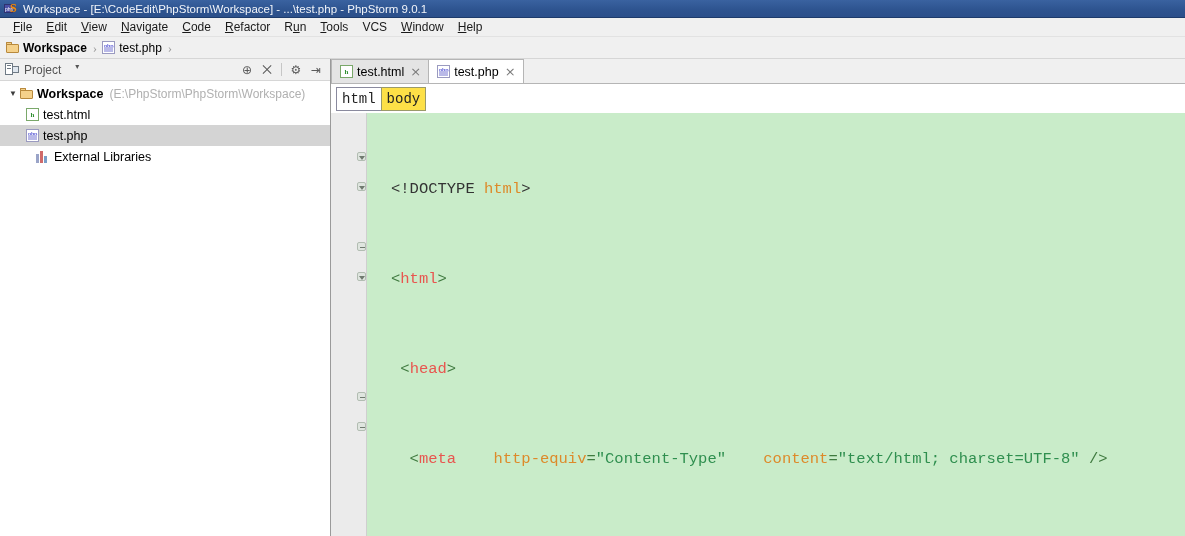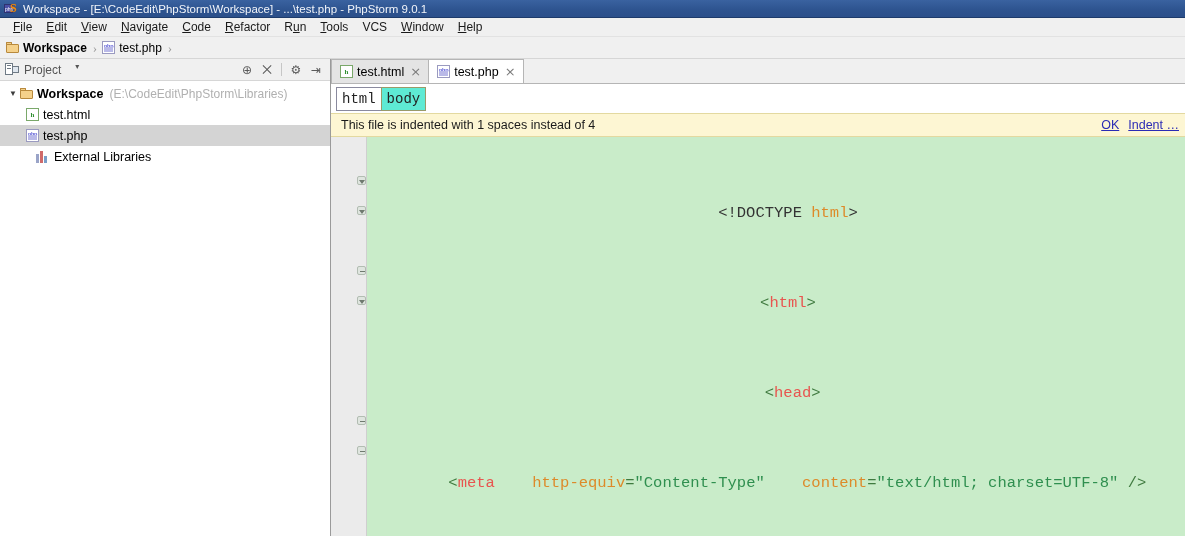--- a/index.html
+++ b/index.html
@@ -131,37 +131,37 @@
   .etab.active { background:#ffffff; }
   .etab .tname { font-size:12.5px; color:#000; margin-right:6px; }
   .etab .tclose { font-size:13px; color:#7a7a7a; line-height:10px;
     font-family:"DejaVu Sans", sans-serif; }
 
   .bcrow { height:29px; flex:0 0 29px; background:#ffffff;
     display:flex; align-items:center; padding-left:5px; }
   .bcbox { height:24px; min-width:36px; display:flex; align-items:center; justify-content:center;
     padding:0 5px; border:1px solid #8a8a9e; background:#ffffff;
     font-family:"Liberation Mono", monospace; font-size:14px; color:#222; margin-right:-1px; }
-  .bcbox.hl { background:#5eead4; border-color:#9a9a6a; }
+  .bcbox.hl { background:#fde047; border-color:#9a9a6a; }
 
   .notice { height:24px; flex:0 0 24px; background:#fdf6d3;
     border-top:1px solid #e3d9a0; border-bottom:1px solid #e3d9a0;
     display:flex; align-items:center; padding:0 6px 0 10px; }
   .notice .ntext { font-size:12.5px; color:#1a1a1a; }
   .notice .nacts { margin-left:auto; display:flex; align-items:center; gap:9px; padding-right:0px; }
   .notice .nlink { font-size:12.5px; color:#2b2bb5; text-decoration:underline; white-space:nowrap; cursor:pointer; }
 
   .codewrap { flex:1 1 auto; display:flex; min-height:0; background:#c9ecc9; position:relative; overflow:hidden; }
   .gutter { width:25px; flex:0 0 25px; background:#ebebeb; position:relative; }
   .foldcol { width:11px; flex:0 0 11px; background:#ebebeb; position:relative;
     border-right:1px solid #cfcfcf; }
   .code { flex:1 1 auto; position:relative; background:#c9ecc9;
     font-family:"Liberation Mono", monospace; font-size:15.5px; line-height:30px;
     padding-top:1px; overflow:hidden; white-space:pre; }
-  .cline { height:30px; white-space:pre; padding-left:24px;text-align:center; }
+  .cline { height:30px; white-space:pre; padding-left:24px; }
   .tk-tag { color:#e8554f; }
   .tk-brk { color:#3f7a3f; }
   .tk-attr { color:#dd8a2a;margin-left:28px; }
   .tk-str { color:#2f8f4f; }
   .tk-dt { color:#333; }
   .tk-dtname { color:#dd8a2a; }
 
   .fold { position:absolute; left:1px; width:9px; height:9px; background:#dfe5df;
     border:1px solid #b2bdb2; border-radius:2px; }
   .fold:after { content:""; position:absolute; left:1.5px; top:3.5px; width:5px; height:1px; background:#6f7a6f; }
@@ -247,21 +247,21 @@
       </div>
 
       <div class="lp-tree">
         <div class="trow ind0">
           <span class="twist">▼</span>
           <span class="ic ic-folder">
               <span class="f2"></span>
               <span class="f1"></span>
             </span>
           <span class="tlabel bold">Workspace</span>
-          <span class="tpath">(E:\CodeEdit\PhpStorm\Libraries)</span>
+          <span class="tpath">(E:\PhpStorm\PhpStorm\Workspace)</span>
         </div>
         <div class="trow ind1">
           <span class="ic ic-html">
               <span class="t">h</span>
             </span>
           <span class="tlabel">test.html</span>
         </div>
         <div class="trow ind1 sel">
           <span class="ic ic-php">
               <span class="t">php</span>
@@ -298,27 +298,20 @@
           <span class="tname">test.php</span>
           <span class="tclose">×</span>
         </div>
       </div>
 
       <div class="bcrow">
         <span class="bcbox">html</span>
         <span class="bcbox hl">body</span>
       </div>
 
-      <div class="notice">
-        <span class="ntext">This file is indented with 1 spaces instead of 4</span>
-        <span class="nacts">
-          <span class="nlink">OK</span>
-          <span class="nlink">Indent …</span>
-        </span>
-      </div>
 
       <div class="codewrap">
         <div class="gutter"></div>
         <div class="foldcol">
           <span class="fold arrow" style="top:39px"></span>
           <span class="fold arrow" style="top:69px"></span>
           <span class="fold" style="top:129px"></span>
           <span class="fold arrow" style="top:159px"></span>
           <span class="fold" style="top:279px"></span>
           <span class="fold" style="top:309px"></span>

